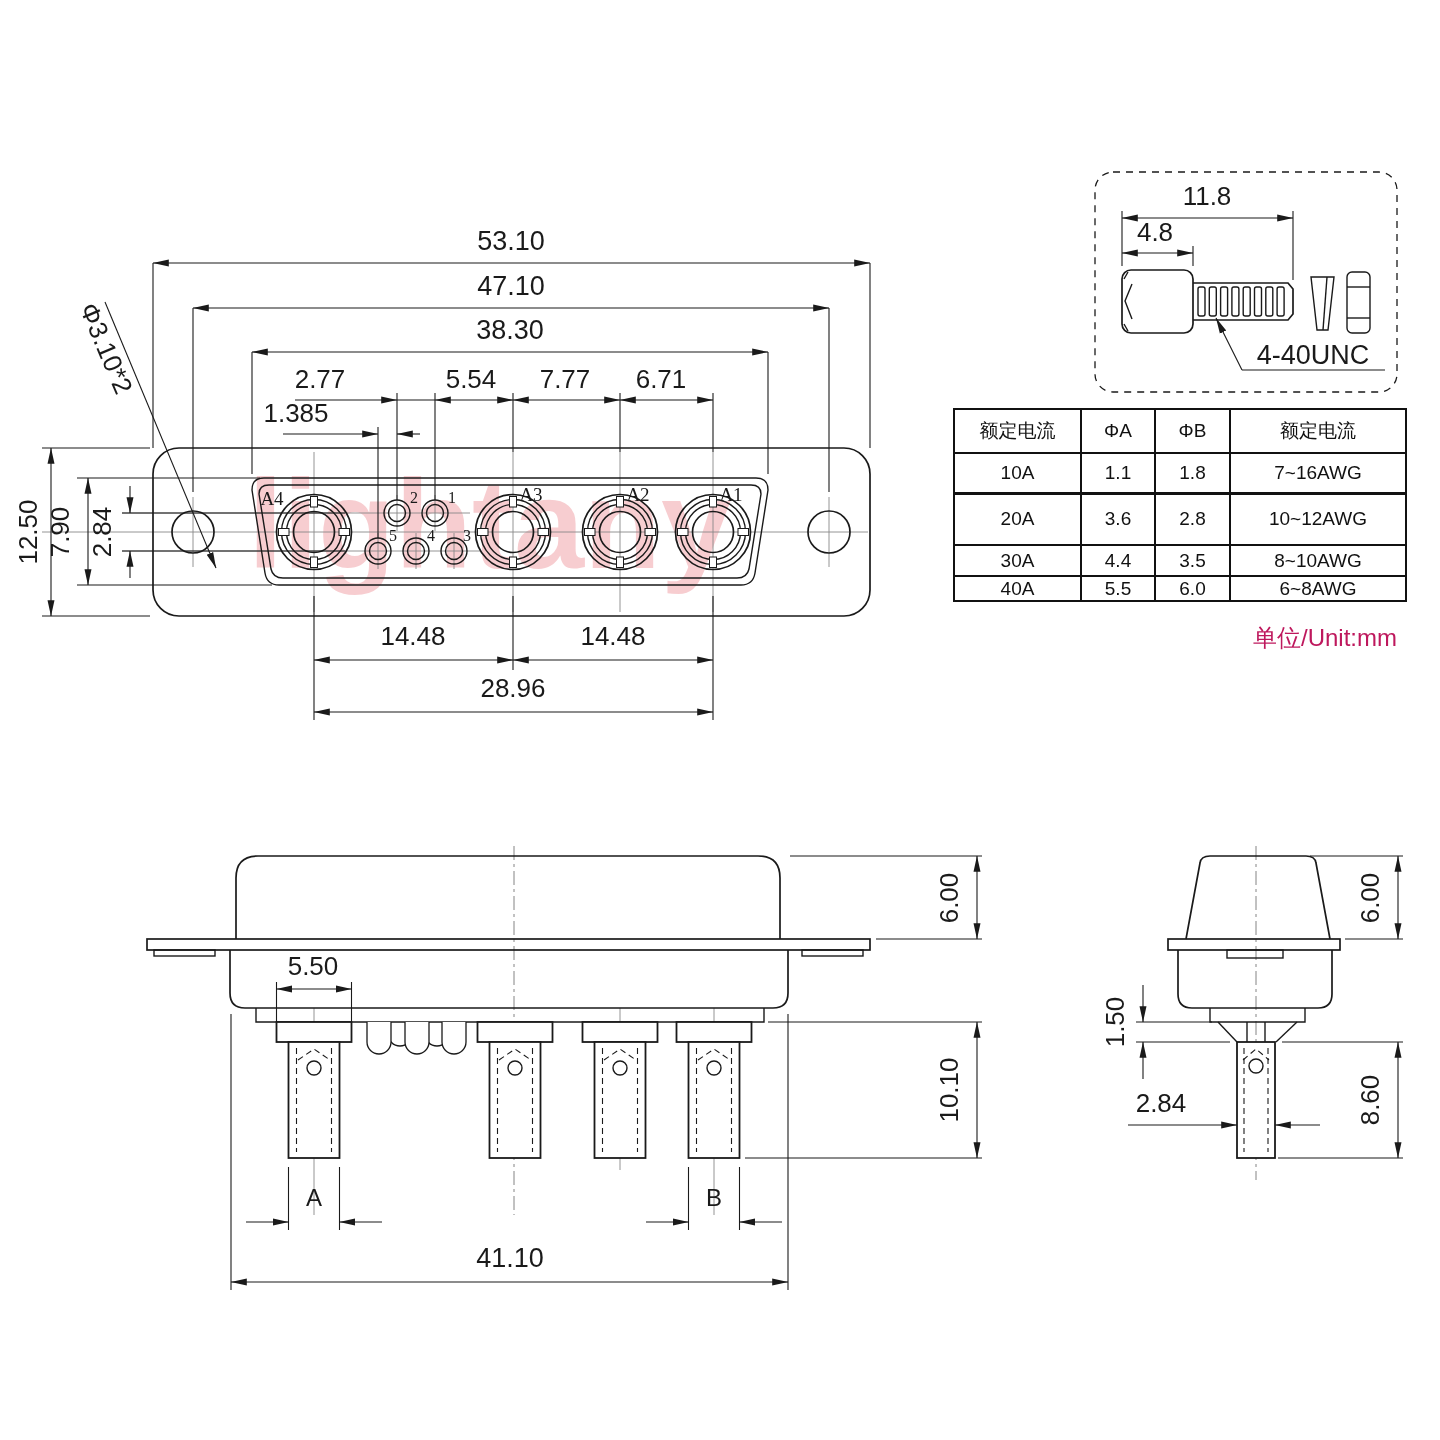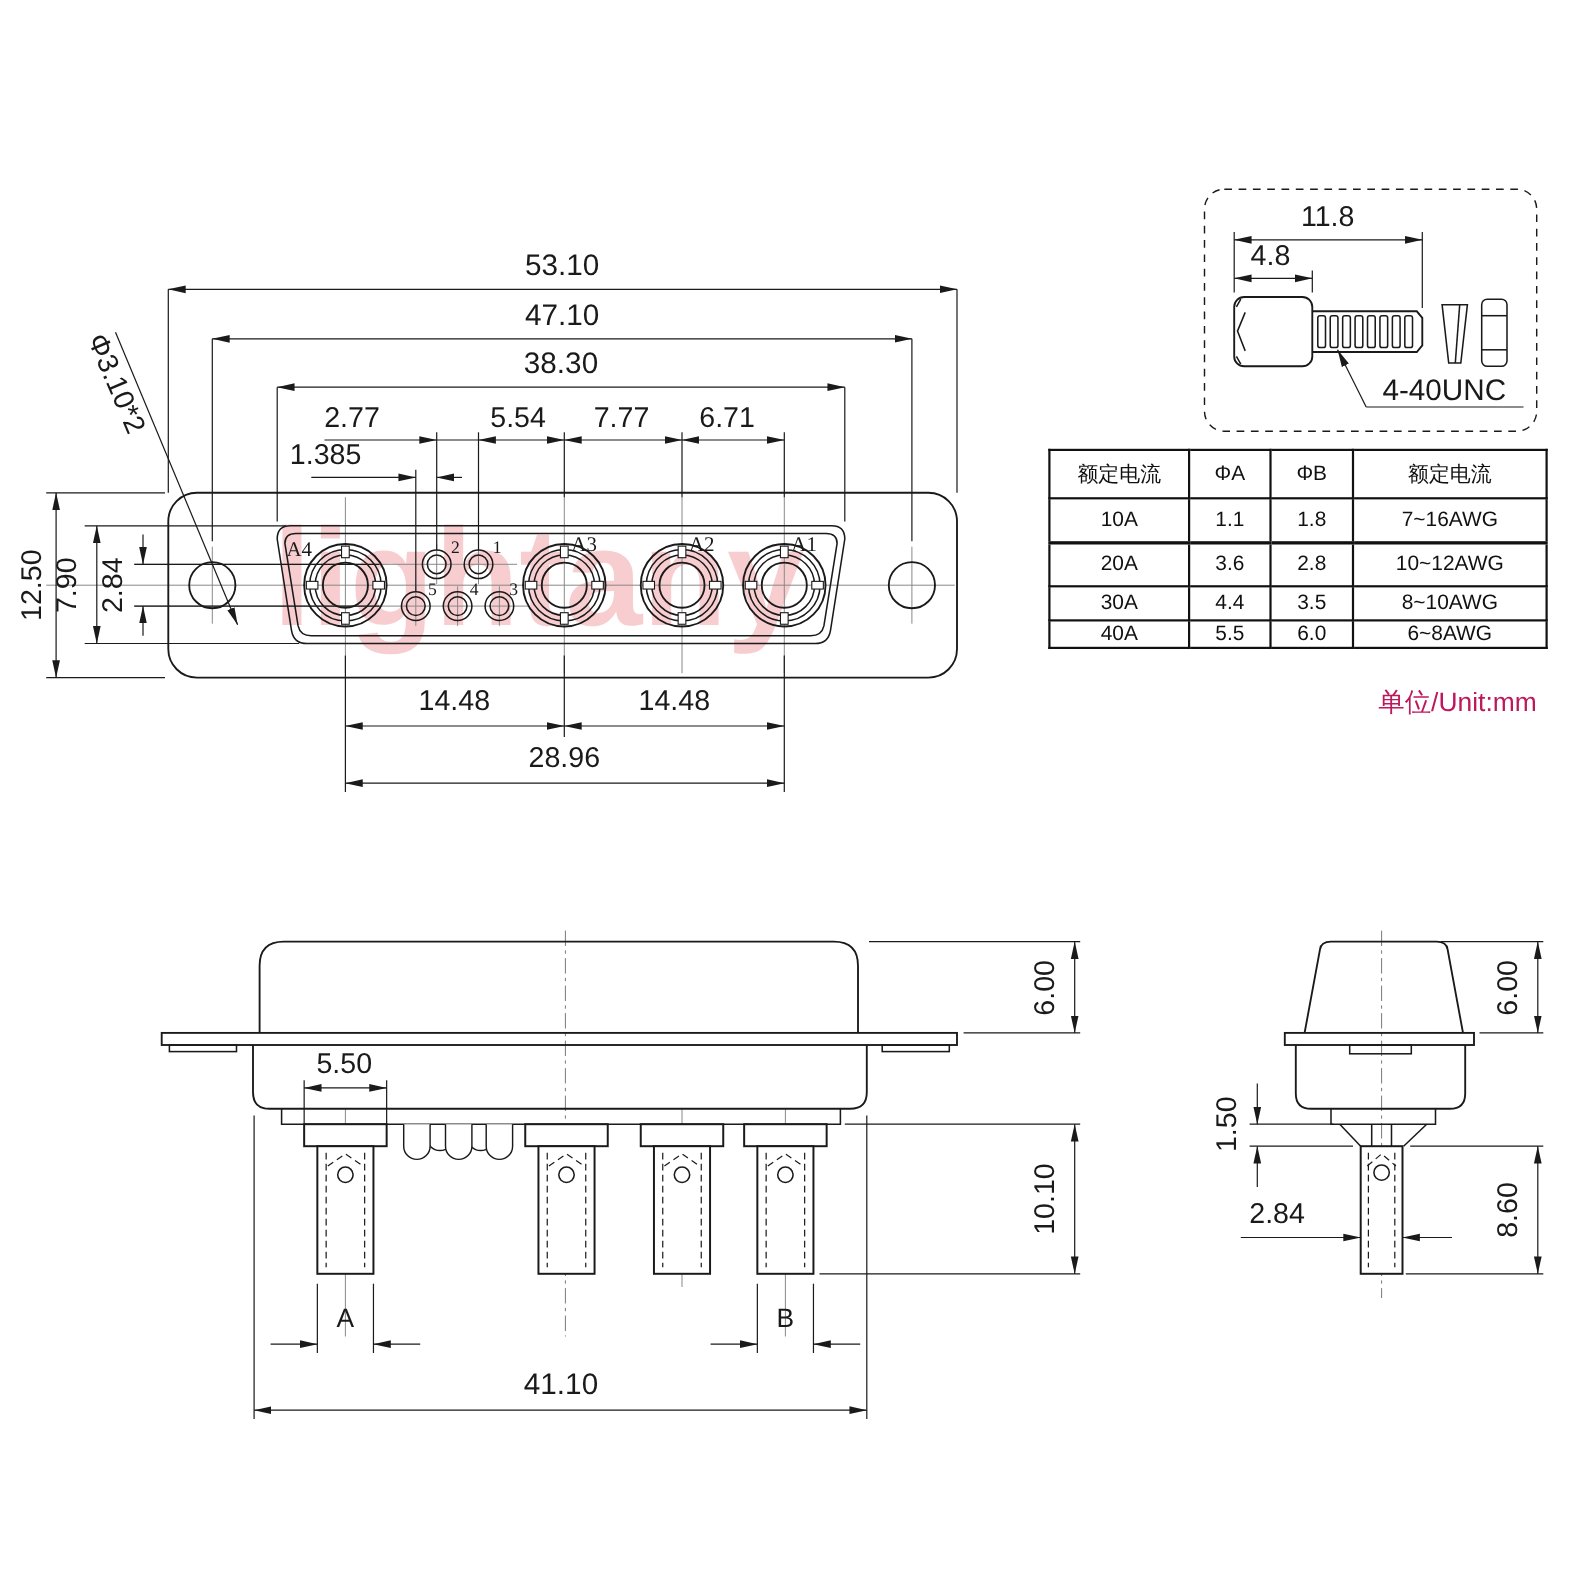--- a/index.html
+++ b/index.html
@@ -369,21 +369,21 @@
       <td style="width:72px">ΦA</td>
       <td style="width:73px">ΦB</td>
       <td style="width:174px">额定电流</td>
     </tr>
     <tr class="r1" style="height:40px">
       <td>10A</td>
       <td>1.1</td>
       <td>1.8</td>
       <td>7~16AWG</td>
     </tr>
-    <tr style="height:40px">
+    <tr style="height:52px">
       <td>20A</td>
       <td>3.6</td>
       <td>2.8</td>
       <td>10~12AWG</td>
     </tr>
     <tr style="height:31px">
       <td>30A</td>
       <td>4.4</td>
       <td>3.5</td>
       <td>8~10AWG</td>

